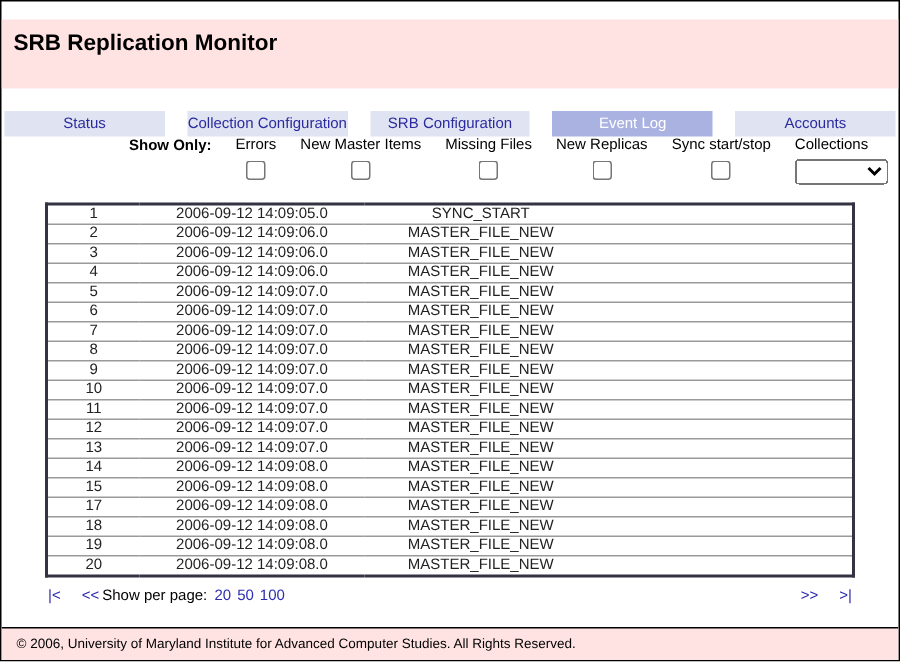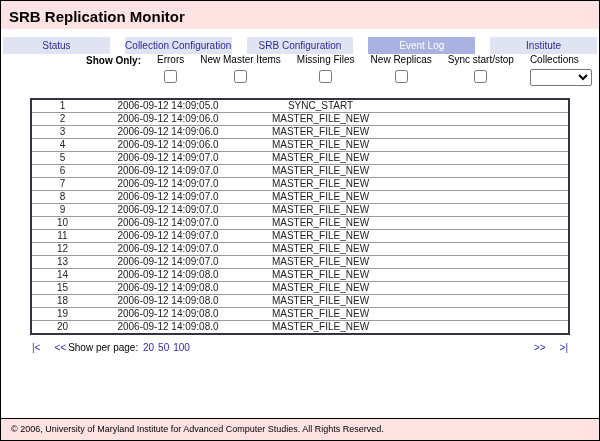--- a/index.html
+++ b/index.html
@@ -15,29 +15,30 @@
   }
   *{box-sizing:border-box;}
   html,body{margin:0;padding:0;background:#ffffff;}
   body{width:600px;height:441px;font-family:"Liberation Sans", sans-serif;}
   .page{
     width:600px;height:441px;border:1px solid #000;
     display:flex;flex-direction:column;overflow:hidden;background:#fff;
   }
   .app-header{
     background:var(--header-bg);
-    height:28px;flex:0 0 auto;
+    height:46px;flex:0 0 auto;
     padding:7px 0 0 8px;
+    margin-top:12px;
   }
   .app-header h1{
     margin:0;font-size:15px;font-weight:bold;color:#000;
     font-family:"Liberation Sans", sans-serif;
   }
   .tab-bar{
-    margin-top:8px;display:flex;gap:15px;padding:0 2px;flex:0 0 auto;
+    margin-top:15px;display:flex;gap:15px;padding:0 2px;flex:0 0 auto;
   }
   .tab{
     flex:1 1 0;background:var(--tab-bg);color:var(--tab-text);
     font-size:10px;text-align:center;line-height:17px;height:17px;
     cursor:pointer;white-space:nowrap;overflow:hidden;
   }
   .tab.active{background:var(--tab-active-bg);color:var(--tab-active-text);}
   .filter-section{
     display:flex;align-items:flex-start;font-size:10px;flex:0 0 auto;
   }
@@ -78,21 +79,21 @@
 
   <div class="app-header">
     <h1>SRB Replication Monitor</h1>
   </div>
 
   <div class="tab-bar">
       <div class="tab">Status</div>
       <div class="tab">Collection Configuration</div>
       <div class="tab">SRB Configuration</div>
       <div class="tab active">Event Log</div>
-      <div class="tab">Institute</div>
+      <div class="tab">Accounts</div>
     </div>
 
   <div class="filter-section">
     <div class="show-only">Show Only:</div>
     <div class="filter-group">
         <div class="filter-col">
           <div class="filter-label">Errors</div>
           <input type="checkbox" style="">
         </div>
         <div class="filter-col">
@@ -213,20 +214,26 @@
             <td>MASTER_FILE_NEW</td>
             <td></td>
           </tr>
           <tr>
             <td>15</td>
             <td>2006-09-12 14:09:08.0</td>
             <td>MASTER_FILE_NEW</td>
             <td></td>
           </tr>
           <tr>
+            <td>17</td>
+            <td>2006-09-12 14:09:08.0</td>
+            <td>MASTER_FILE_NEW</td>
+            <td></td>
+          </tr>
+          <tr>
             <td>18</td>
             <td>2006-09-12 14:09:08.0</td>
             <td>MASTER_FILE_NEW</td>
             <td></td>
           </tr>
           <tr>
             <td>19</td>
             <td>2006-09-12 14:09:08.0</td>
             <td>MASTER_FILE_NEW</td>
             <td></td>

